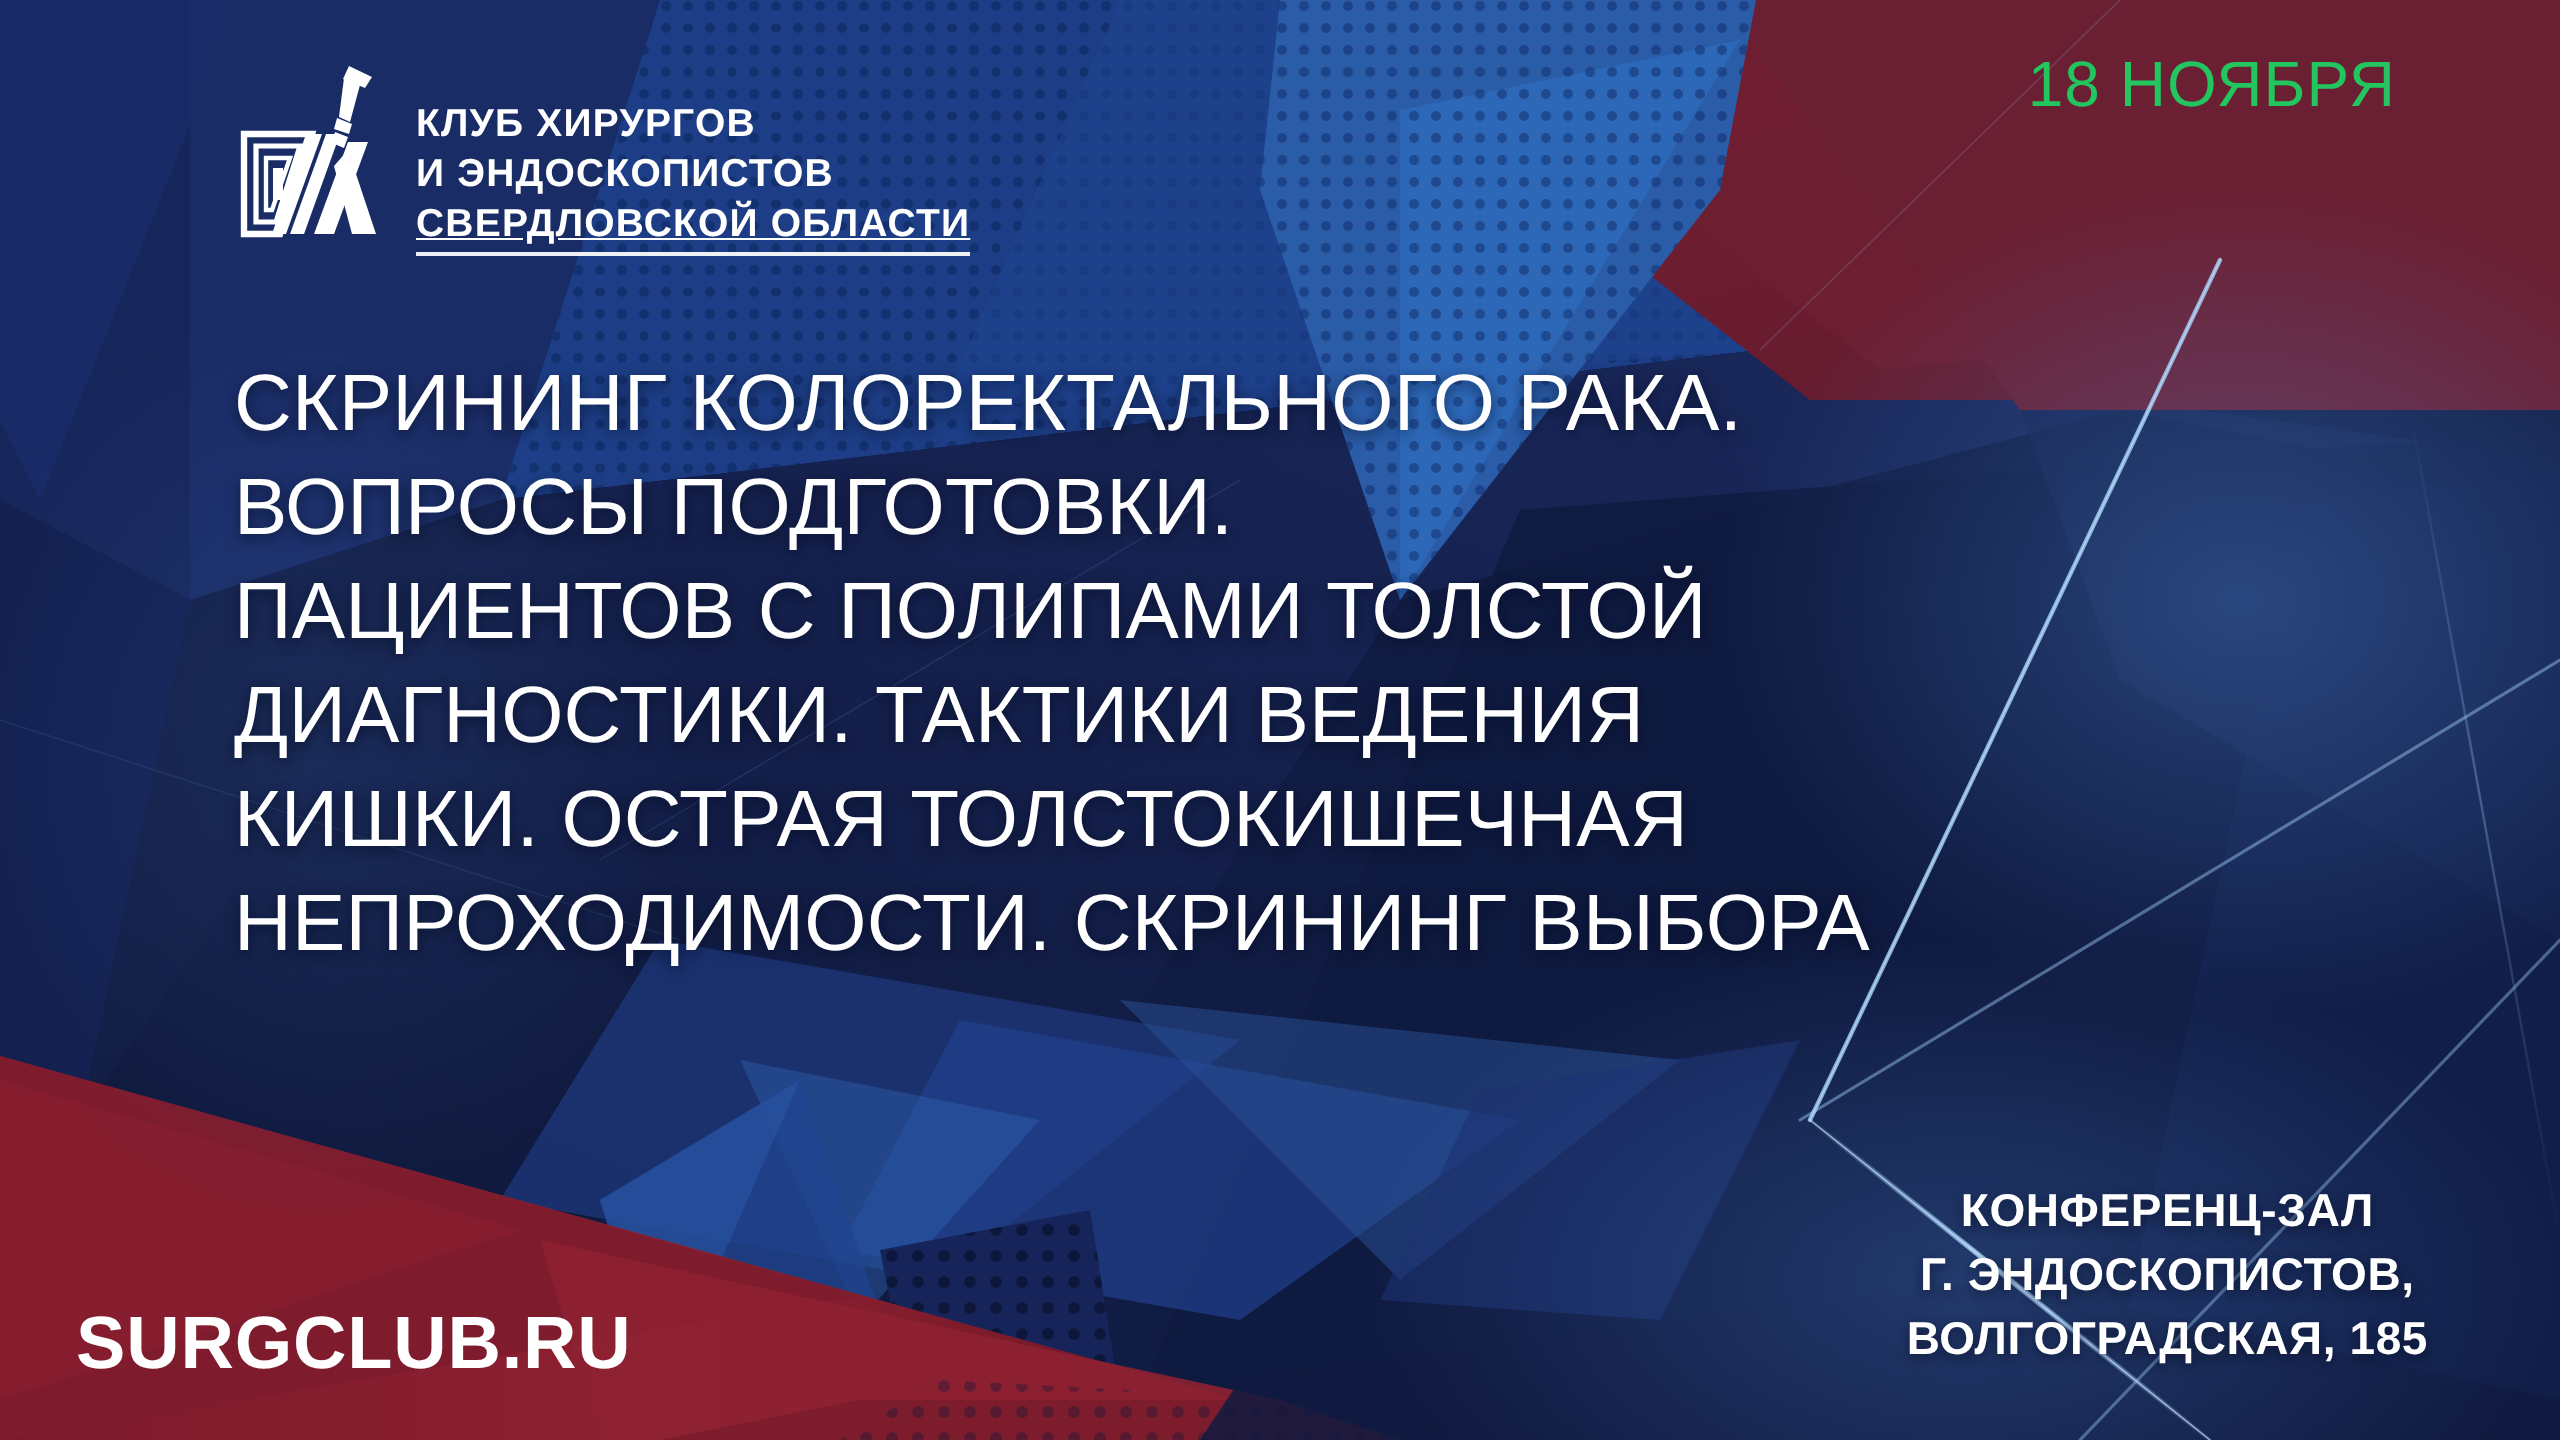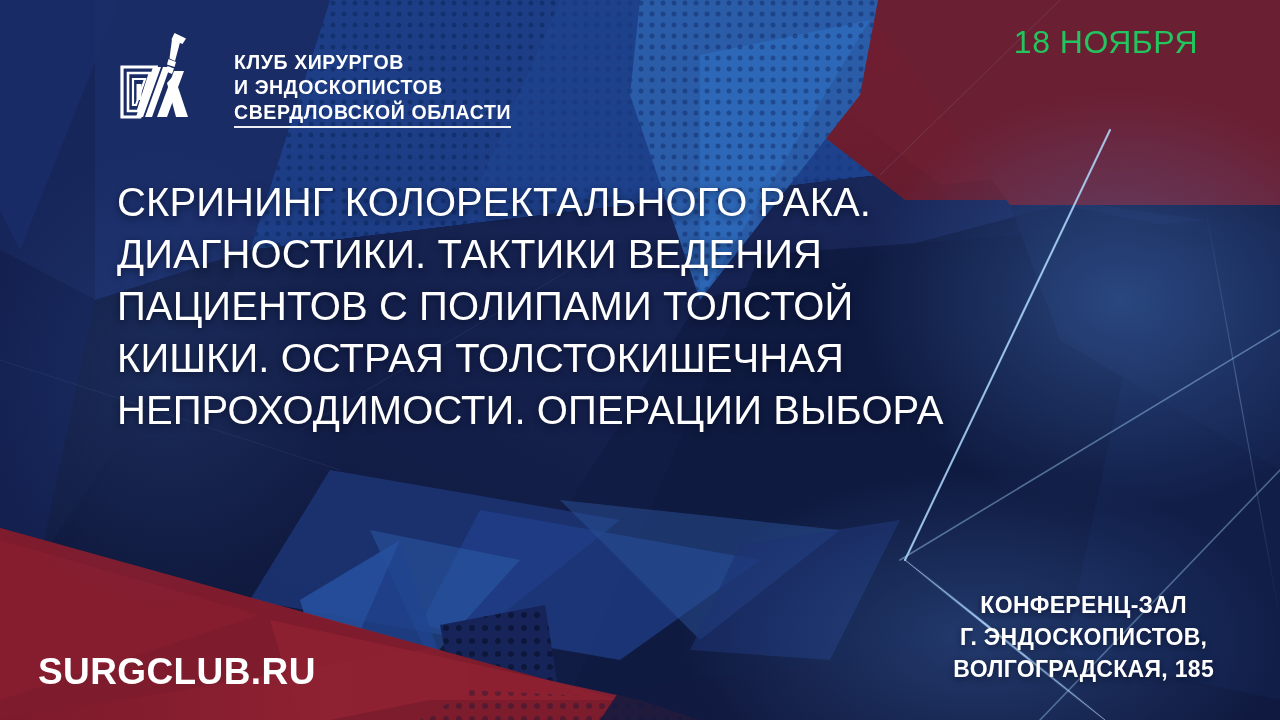--- a/index.html
+++ b/index.html
@@ -15,37 +15,37 @@
     -webkit-font-smoothing:antialiased;
   }
 
   
   .bg{position:absolute;inset:0;overflow:hidden;}
   .bg svg{position:absolute;inset:0;display:block;}
 
   
   .logo-lockup{
     position:absolute;left:112px;top:48px;
-    display:flex;align-items:center;gap:26px;
+    display:flex;align-items:center;gap:0;
     z-index:6;
   }
   .logo-mark{width:96px;height:96px;flex:0 0 auto;position:relative;margin-top:-18px;}
   .logo-mark svg{display:block;width:100%;height:100%;}
   .logo-text{
     display:flex;flex-direction:column;
     color:#ffffff;
     font-weight:bold;
     font-size:19.5px;
     line-height:1.285;
     letter-spacing:0.6px;
     text-transform:uppercase;
     white-space:nowrap;
     padding-top:2px;
   }
-  .logo-text .ln3{border-bottom:2px solid rgba(255,255,255,.92);padding-bottom:1px;display:inline-block;width:max-content;}
+  .logo-text .ln3{border-bottom:2px solid rgba(255,255,255,.92);padding-bottom:1px;display:inline-block;width:max-content;text-decoration:underline;}
 
   
   .date-badge{
     position:absolute;right:82px;top:26px;
     color:#22c55e;font-weight:normal;
     font-size:32px;line-height:1;
     letter-spacing:0.5px;
     white-space:nowrap;
     z-index:6;
   }
@@ -254,24 +254,25 @@
       <span class="ln1">КЛУБ ХИРУРГОВ</span>
       <span class="ln2">И ЭНДОСКОПИСТОВ</span>
       <span class="ln3">СВЕРДЛОВСКОЙ ОБЛАСТИ</span>
     </div>
   </div>
 
   <div class="date-badge">18 НОЯБРЯ</div>
 
   <div class="title-block">
     <div class="tline">СКРИНИНГ КОЛОРЕКТАЛЬНОГО РАКА.</div>
+    <div class="tline">ВОПРОСЫ ПОДГОТОВКИ.</div>
+    <div class="tline">ПАЦИЕНТОВ С ПОЛИПАМИ ТОЛСТОЙ</div>
     <div class="tline">ДИАГНОСТИКИ. ТАКТИКИ ВЕДЕНИЯ</div>
-    <div class="tline">ПАЦИЕНТОВ С ПОЛИПАМИ ТОЛСТОЙ</div>
     <div class="tline">КИШКИ. ОСТРАЯ ТОЛСТОКИШЕЧНАЯ</div>
-    <div class="tline">НЕПРОХОДИМОСТИ. ОПЕРАЦИИ ВЫБОРА</div>
+    <div class="tline">НЕПРОХОДИМОСТИ. СКРИНИНГ ВЫБОРА</div>
   </div>
 
   <div class="venue-block">
     <div class="vline">КОНФЕРЕНЦ-ЗАЛ</div>
     <div class="vline">Г. ЭНДОСКОПИСТОВ,</div>
     <div class="vline">ВОЛГОГРАДСКАЯ, 185</div>
   </div>
 
   <div class="site-url">SURGCLUB.RU</div>
 

